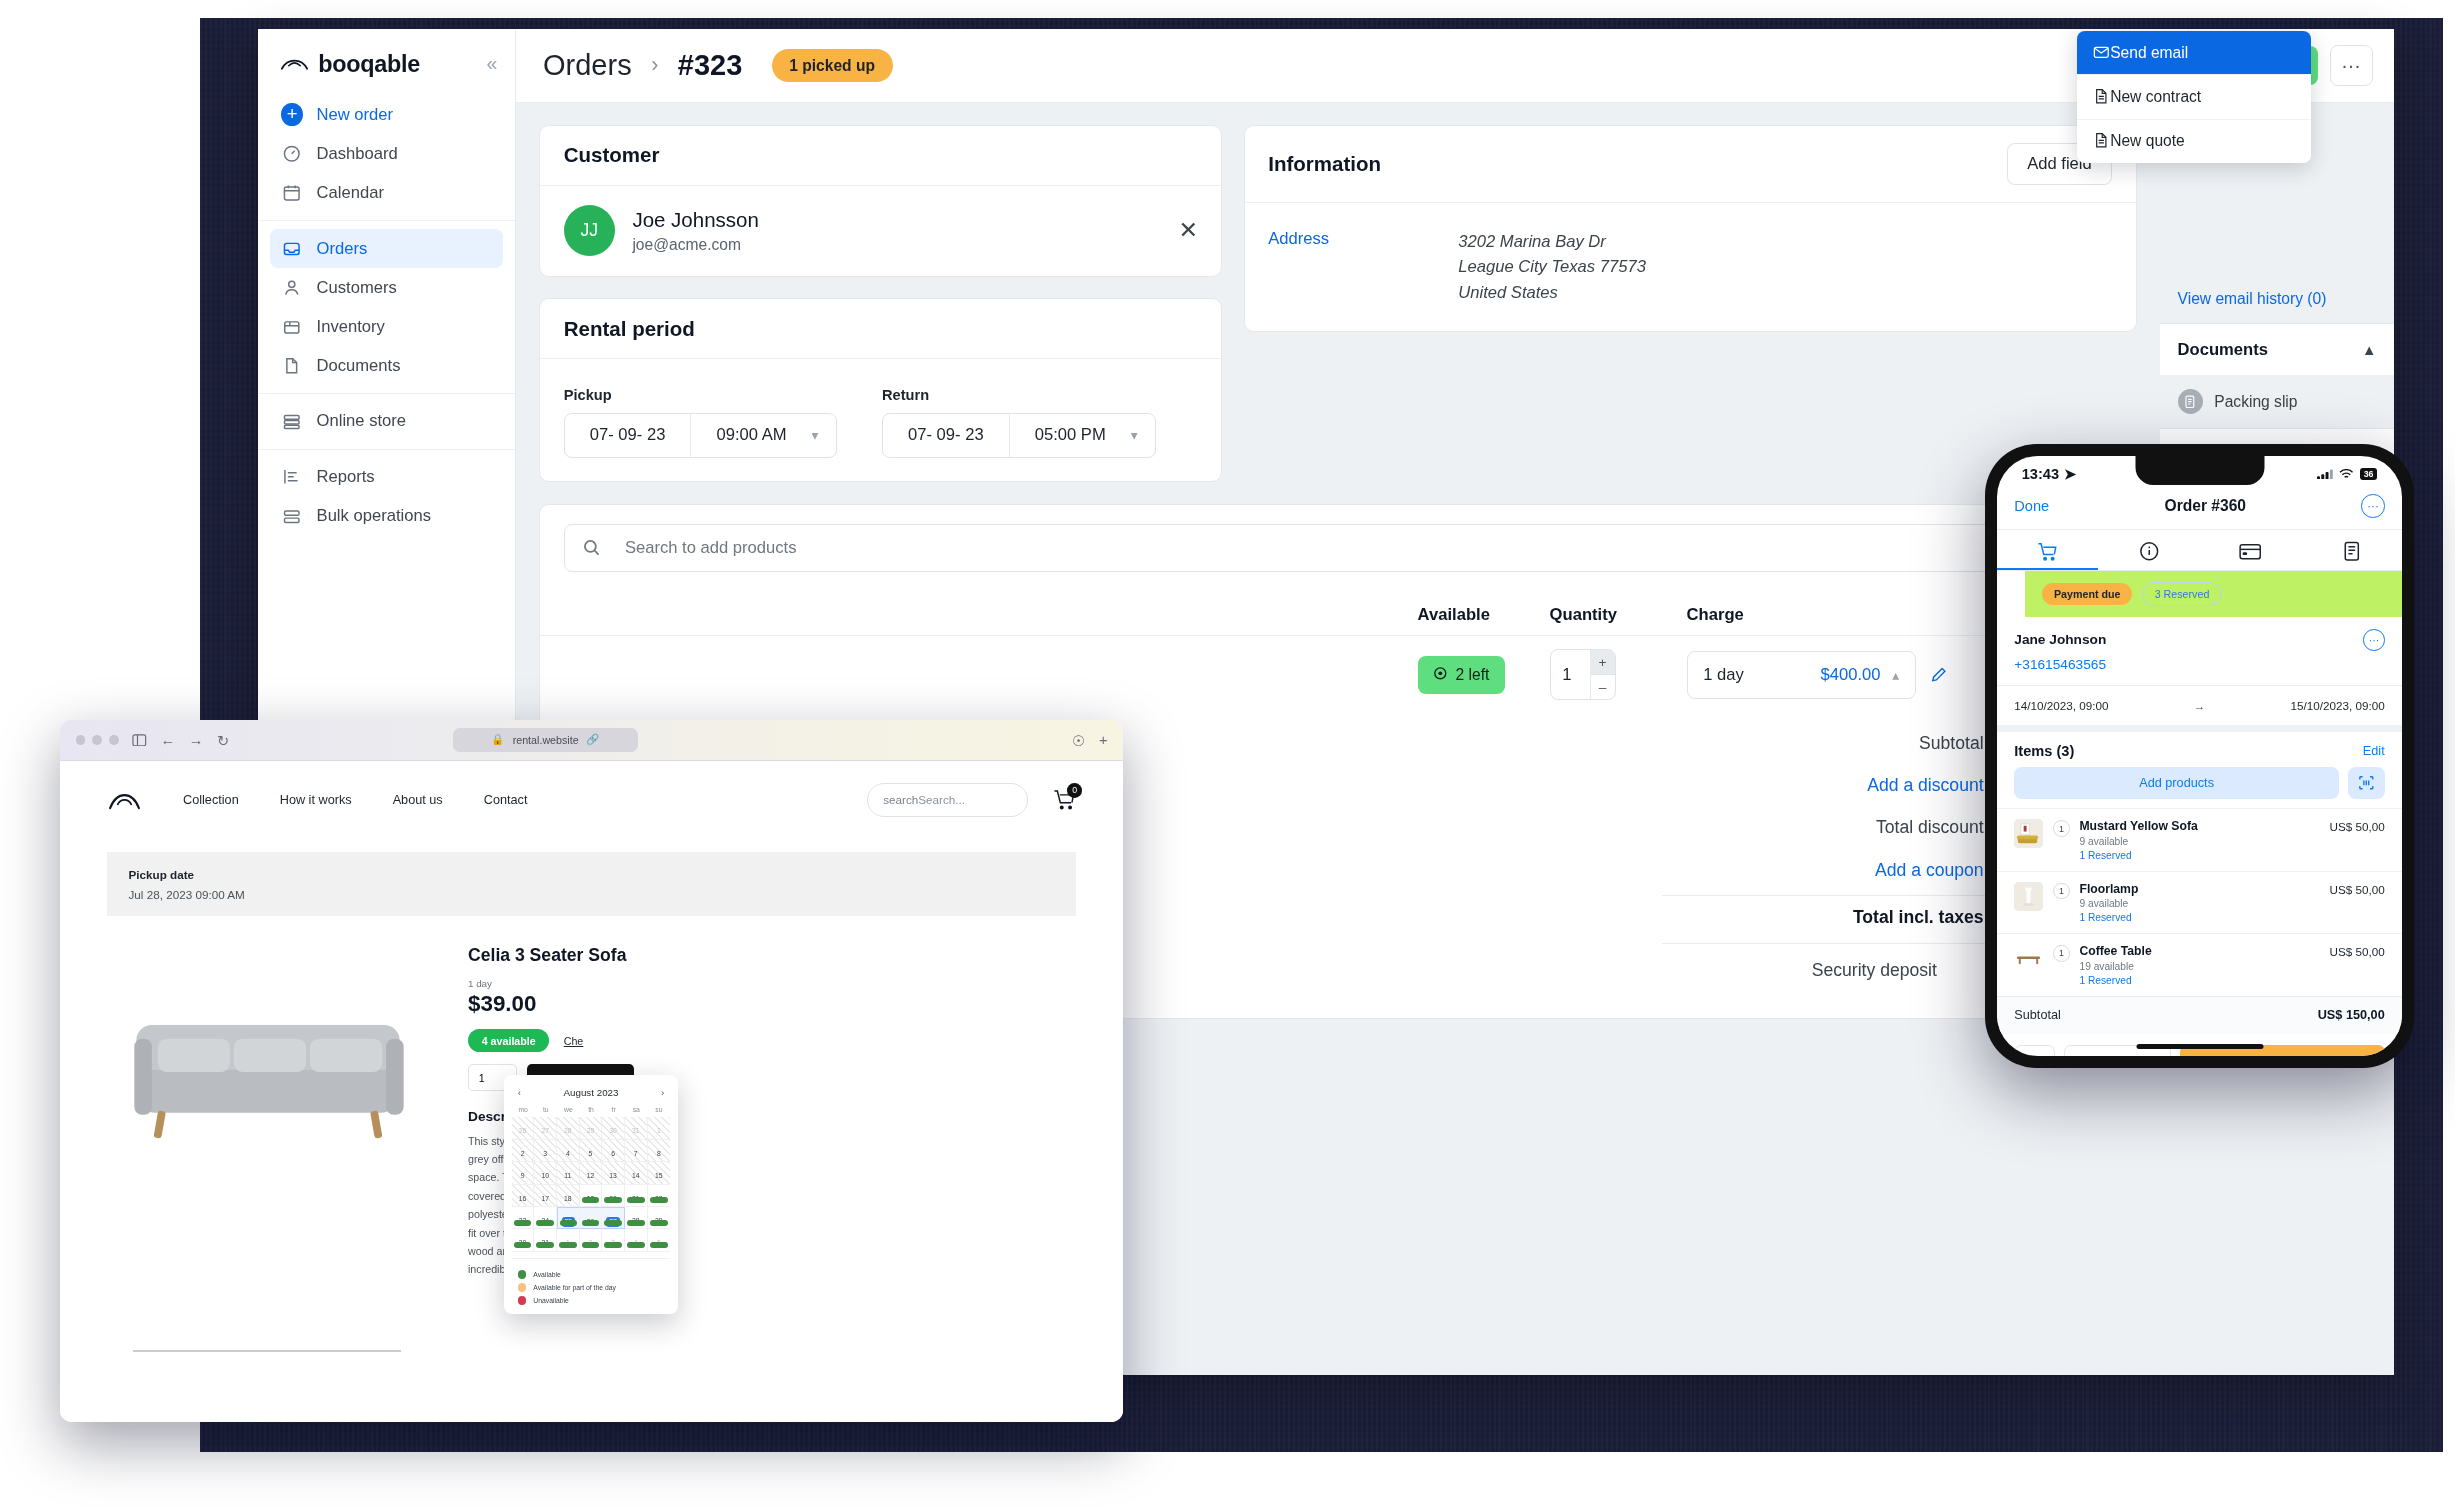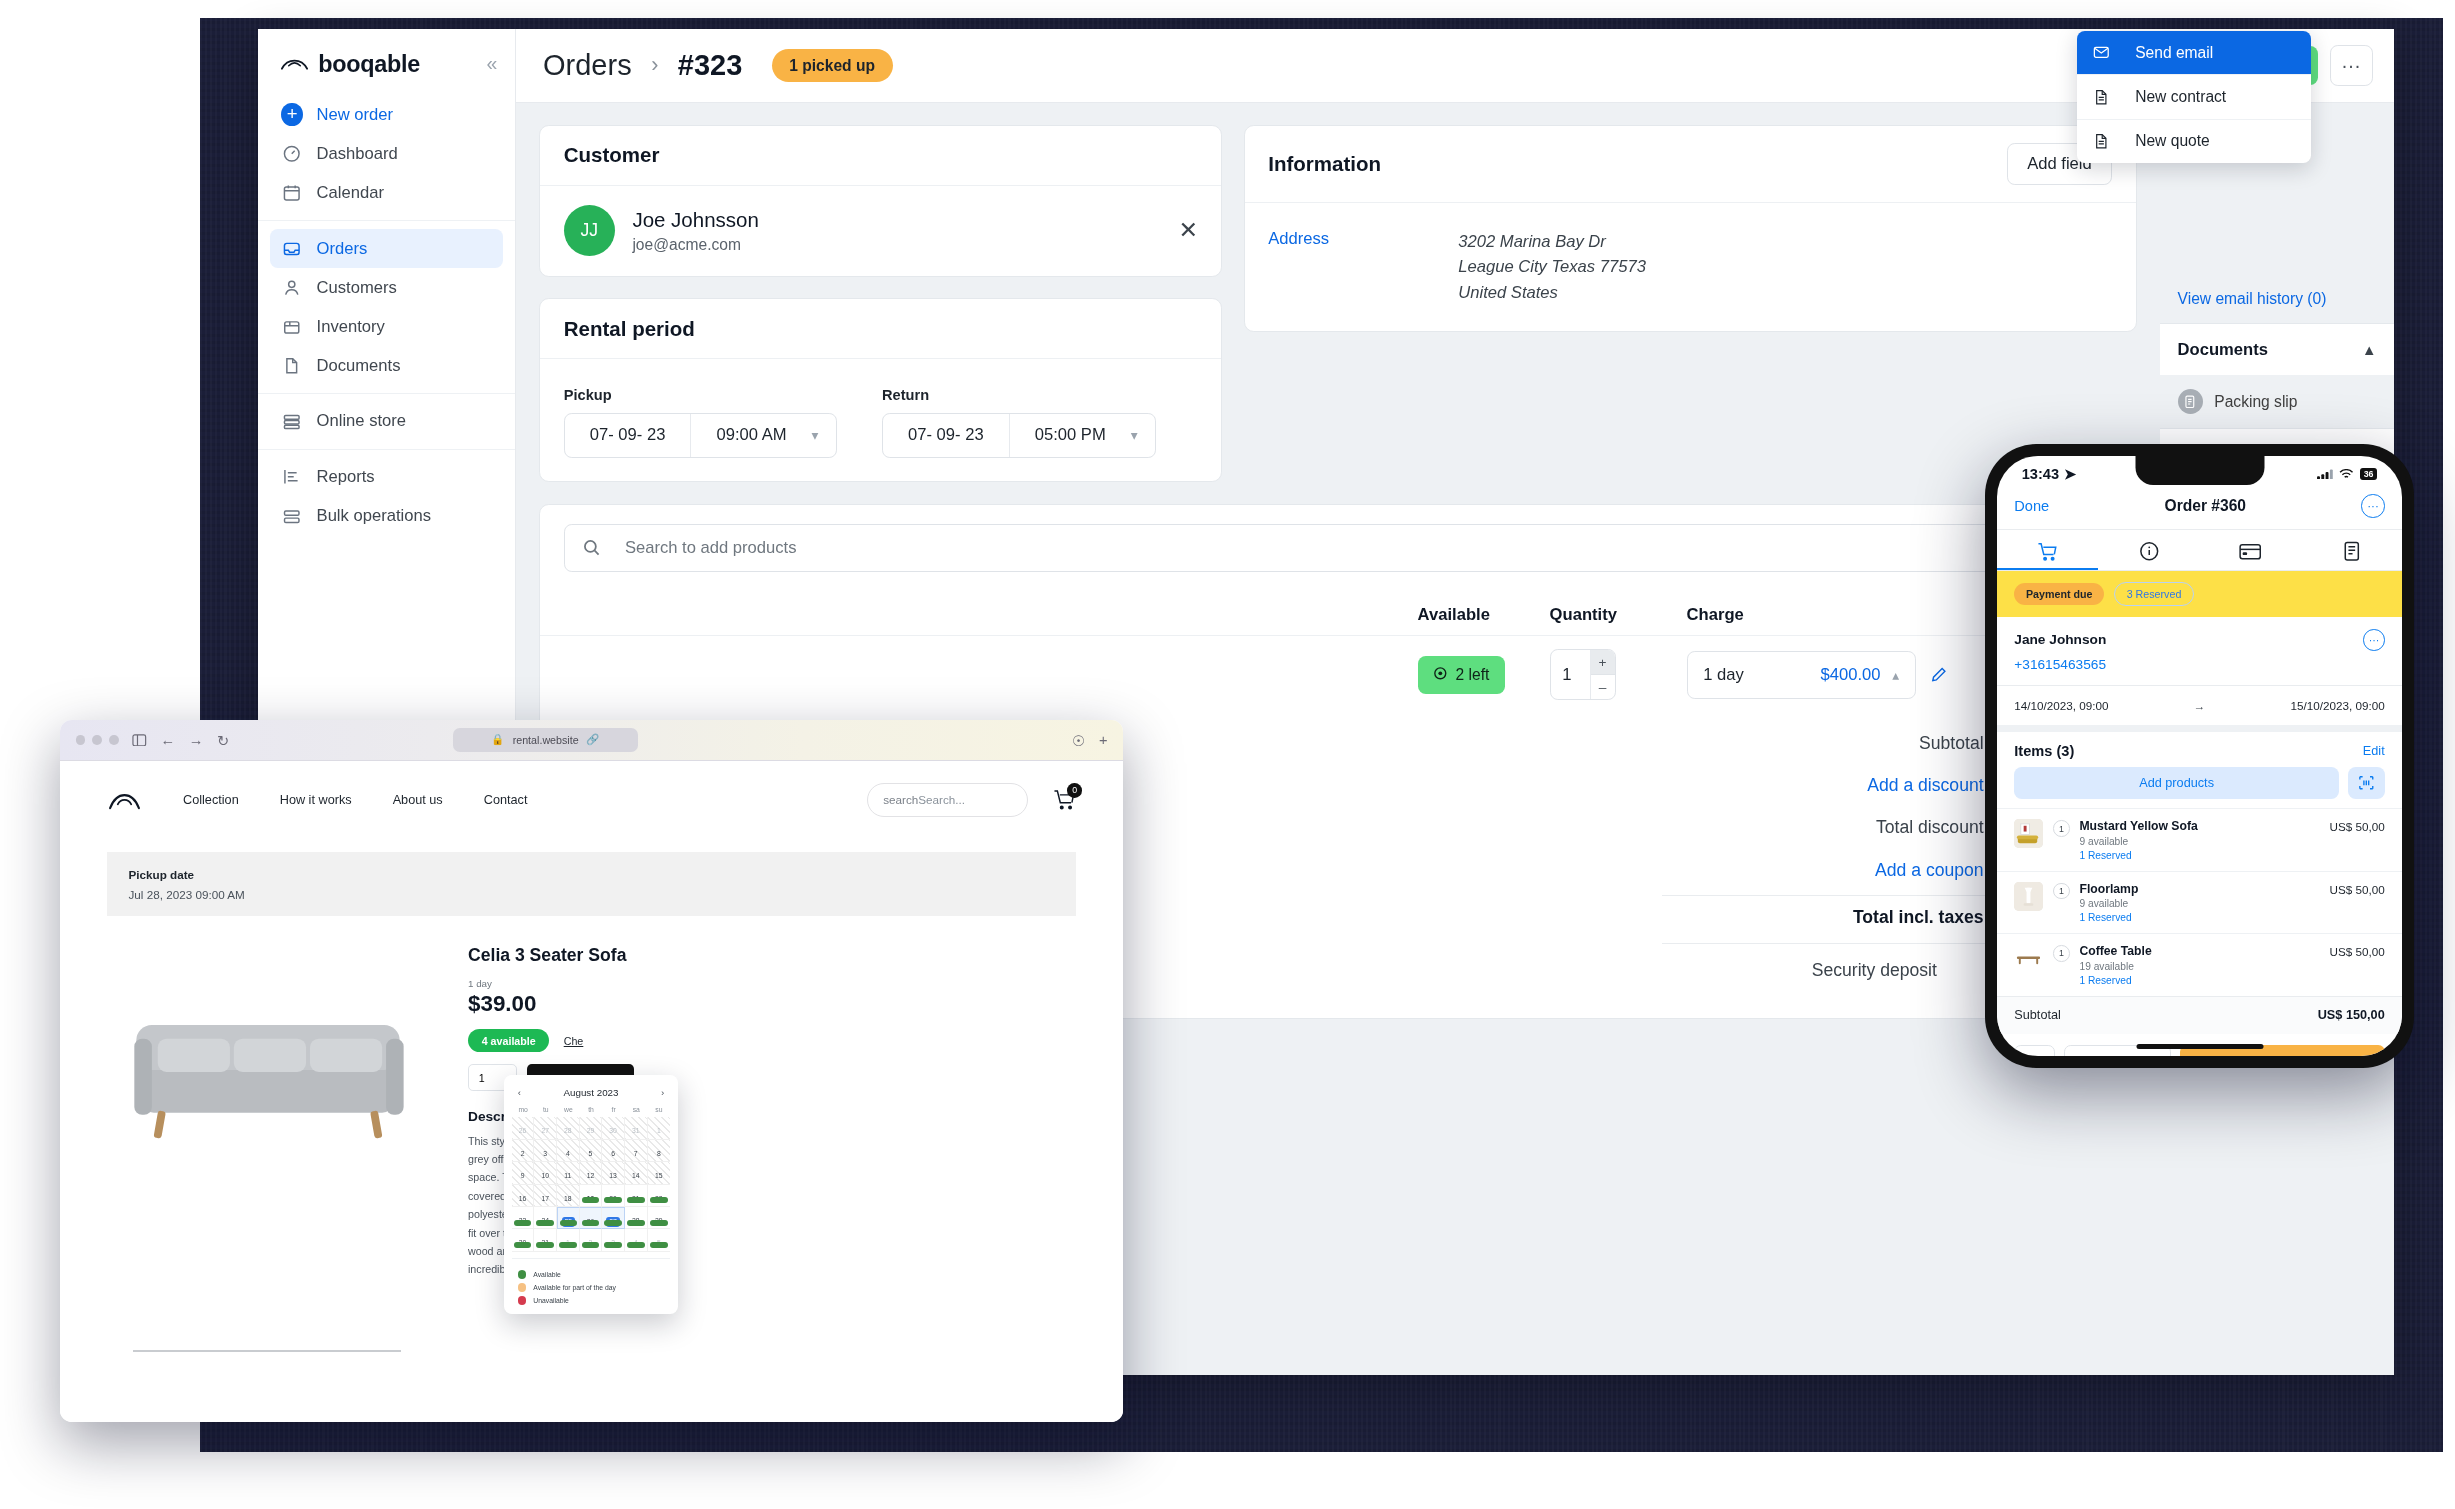--- a/index.html
+++ b/index.html
@@ -169,21 +169,21 @@
   .t-row.strong .t-lbl,.t-row.strong .t-val { font-weight:700; color:#0f1724; font-size:17.6px;}
   .t-sep { border-top:1px solid #e9ecef; margin:3.9px 0 0 auto; width:449px; }
   .edit-sq { width:33px;height:33px;border:1px solid #dfe3e8;border-radius:6.8px;background:#fff;display:flex;align-items:center;justify-content:center;margin-left:13.7px;color:#3b434b;cursor:pointer;}
 
   
   .rail { padding:0; }
   .menu-card {
     position:absolute; left:2077px; top:31px; width:234px;
     background:#fff; border-radius:7.8px; box-shadow:0 5.9px 21.5px rgba(16,24,40,.18); overflow:hidden; z-index:40;
   }
-  .menu-item { display:flex; align-items:center; gap:26px; padding:12.7px 15.6px; font-size:15.6px; color:#1d242c; cursor:pointer; }
+  .menu-item { display:flex; gap:1px; padding:12.7px 15.6px; font-size:15.6px; color:#1d242c; cursor:pointer; }
   .menu-item + .menu-item { border-top:1px solid #eef1f4; }
   .menu-item.sel { background:#0b68e3; color:#fff; }
   .rail-link { padding:15.6px 17.6px; font-size:15.6px; color:#0b68e3; cursor:pointer; }
   .rail-sec-head {
     background:#fff; padding:15.6px 17.6px; display:flex; align-items:center; gap:9.8px;
     font-size:16.6px; font-weight:700; color:#0f1724; border-top:1px solid #e4e8ec; cursor:pointer;
   }
   .rail-sec-head .cnt { background:#e4e8ec; color:#39414a; font-size:12.7px; font-weight:700; border-radius:974px; padding:2px 8.8px; }
   .rail-sec-head .caret { margin-left:auto; color:#3b434b; font-size:14.6px; }
   .rail-doc { display:flex; align-items:center; gap:11.7px; padding:13.7px 17.6px; font-size:15.6px; color:#404040; cursor:pointer;}
@@ -283,21 +283,21 @@
   .status { display:flex; align-items:center; padding:9.8px 25px 2px; font-size:14.6px; font-weight:700; color:#0f1724; }
   .status .right { margin-left:auto; display:flex; align-items:center; gap:5.9px; }
   .batt { background:#111; color:#fff; font-size:8.8px; font-weight:700; border-radius:2.9px; padding:1px 3.9px; }
   .ph-nav { display:flex; align-items:center; padding:9.8px 17.6px 11.7px; border-bottom:1px solid #e9ecef;}
   .ph-done { font-size:14.6px; color:#0b7cf0; cursor:pointer; }
   .ph-title { flex:1 1 auto; text-align:center; font-size:15.6px; font-weight:700; color:#0f1724; }
   .ph-dots { width:23.4px;height:23.4px;border-radius:50%;border:1.5px solid #0b7cf0; color:#0b7cf0; display:flex; align-items:center; justify-content:center; font-size:11.7px; cursor:pointer;}
   .ph-tabs { display:flex; border-bottom:1px solid #e9ecef; }
   .ph-tab { flex:1; display:flex; align-items:center; justify-content:center; padding:10.7px 0 8.8px; color:#1d242c; cursor:pointer; }
   .ph-tab.active { color:#0b7cf0; box-shadow: inset 0 -2px 0 #0b7cf0; }
-  .ph-chips { display:flex; gap:9.8px; padding:10.7px 17.6px; background:#fde047; align-items:center;}
+  .ph-chips { display:flex; gap:9.8px; padding:10.7px 17.6px; background:#bef264; align-items:center;margin-left:28px;}
   .chip-orange { background:#f9b345; color:#1d242c; font-size:10.7px; font-weight:700; padding:4.9px 11.7px; border-radius:974px;}
   .chip-out { border:1px solid #b9d2f3; color:#2f77e6; font-size:10.7px; padding:4.9px 11.7px; border-radius:974px;}
   .ph-sec { padding:12.7px 17.6px; }
   .ph-name { font-size:13.7px; font-weight:600; color:#0f1724; }
   .ph-phone { font-size:13.7px; color:#0b7cf0; margin-top:6.8px; cursor:pointer; }
   .ph-dots-sm { width:21.5px;height:21.5px;border-radius:50%;border:1.5px solid #0b7cf0;color:#0b7cf0;display:flex;align-items:center;justify-content:center;font-size:10.7px;margin-left:auto;cursor:pointer;}
   .ph-dates { display:flex; align-items:center; padding:12.7px 17.6px; font-size:11.7px; color:#1d242c; border-top:1px solid #e9ecef;}
   .ph-dates .arrow { flex:1 1 auto; text-align:center; color:#3b434b; }
   .ph-items-head { display:flex; align-items:center; padding:11.7px 17.6px 7.8px; border-top:7.8px solid #eef1f4;}
   .ph-items-title { font-size:14.6px; font-weight:700; color:#0f1724; }

